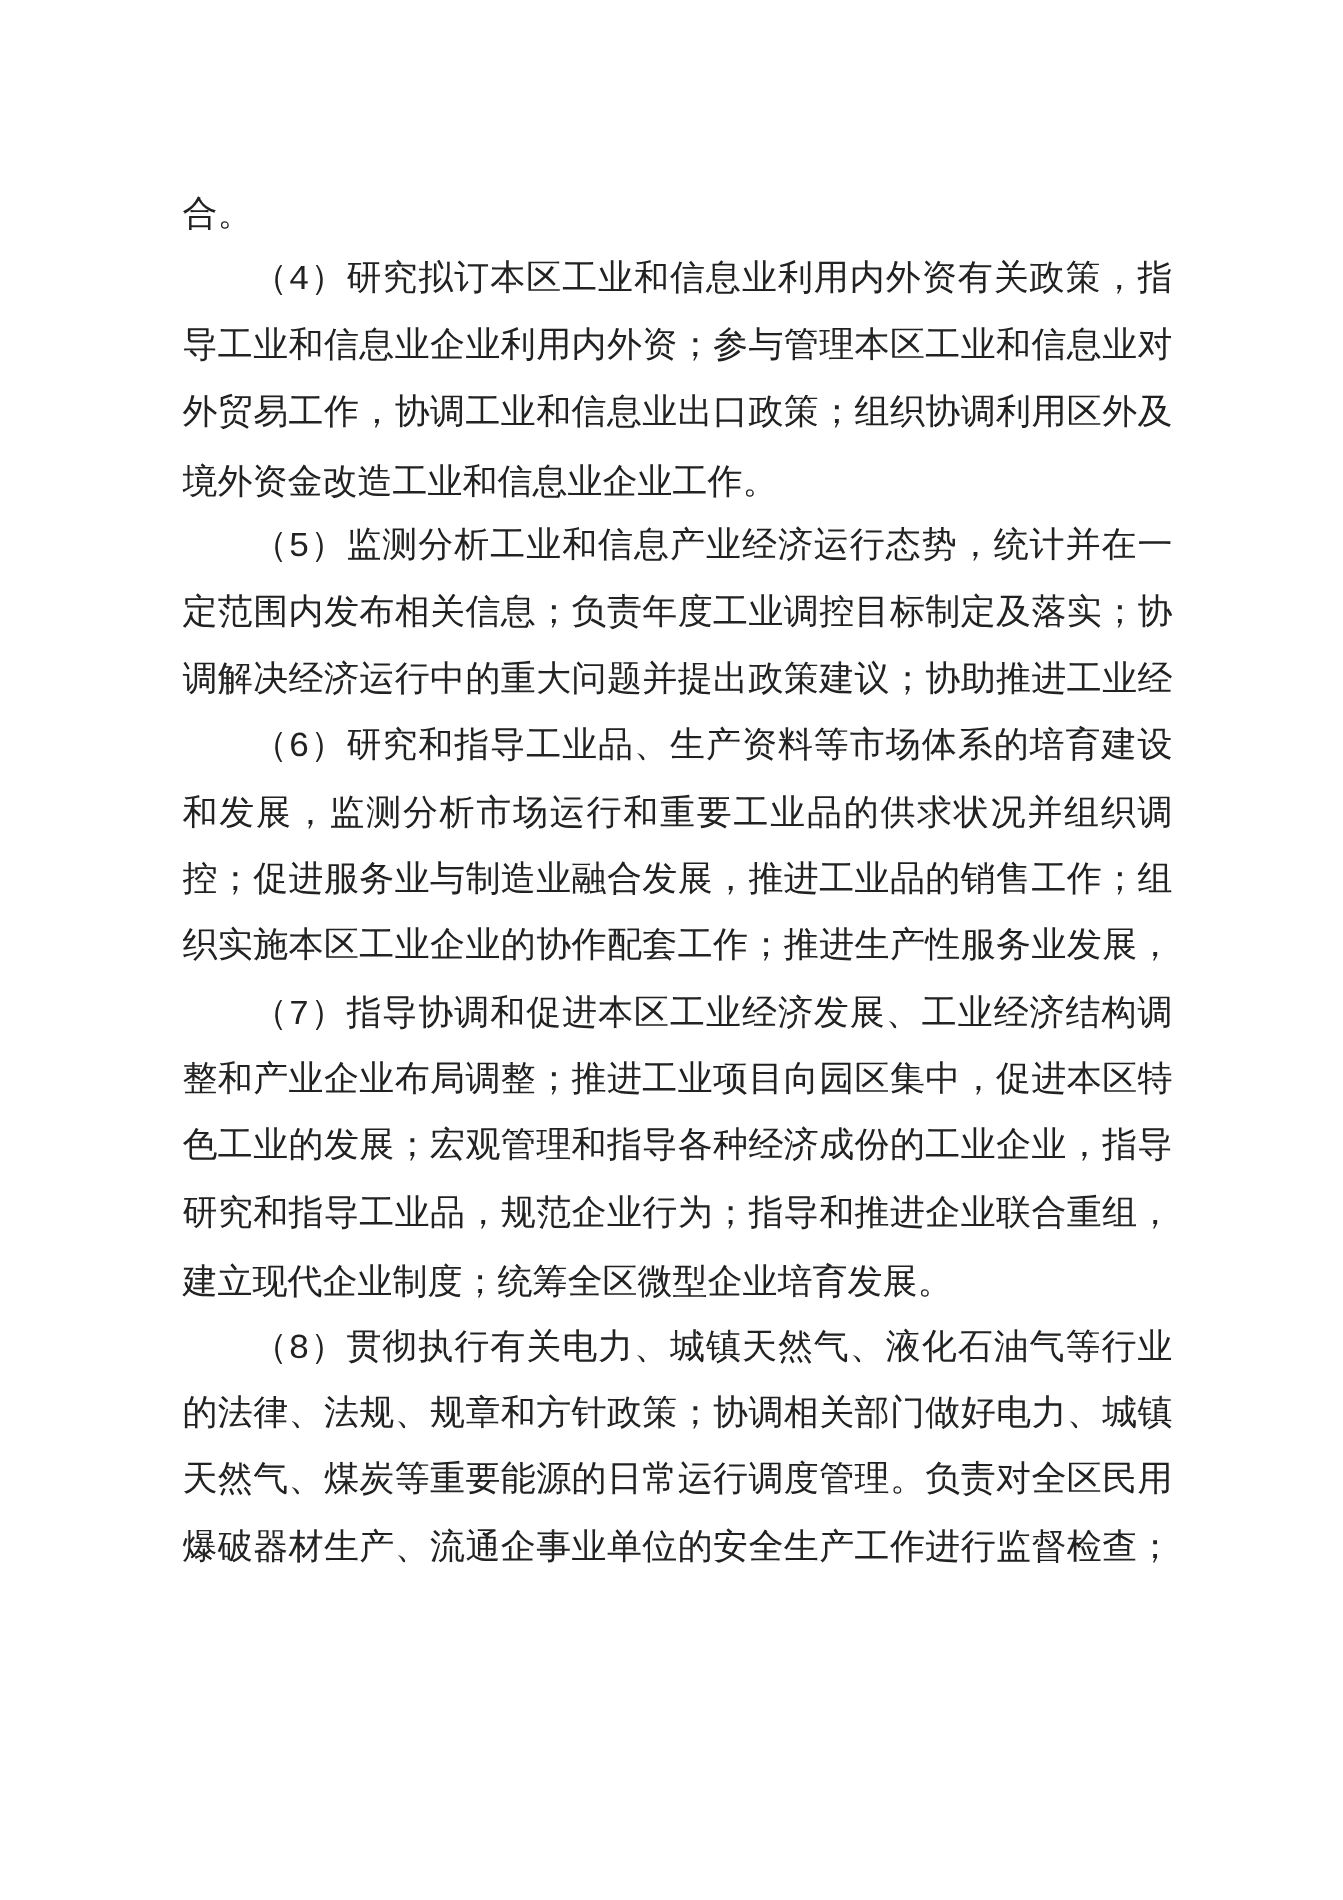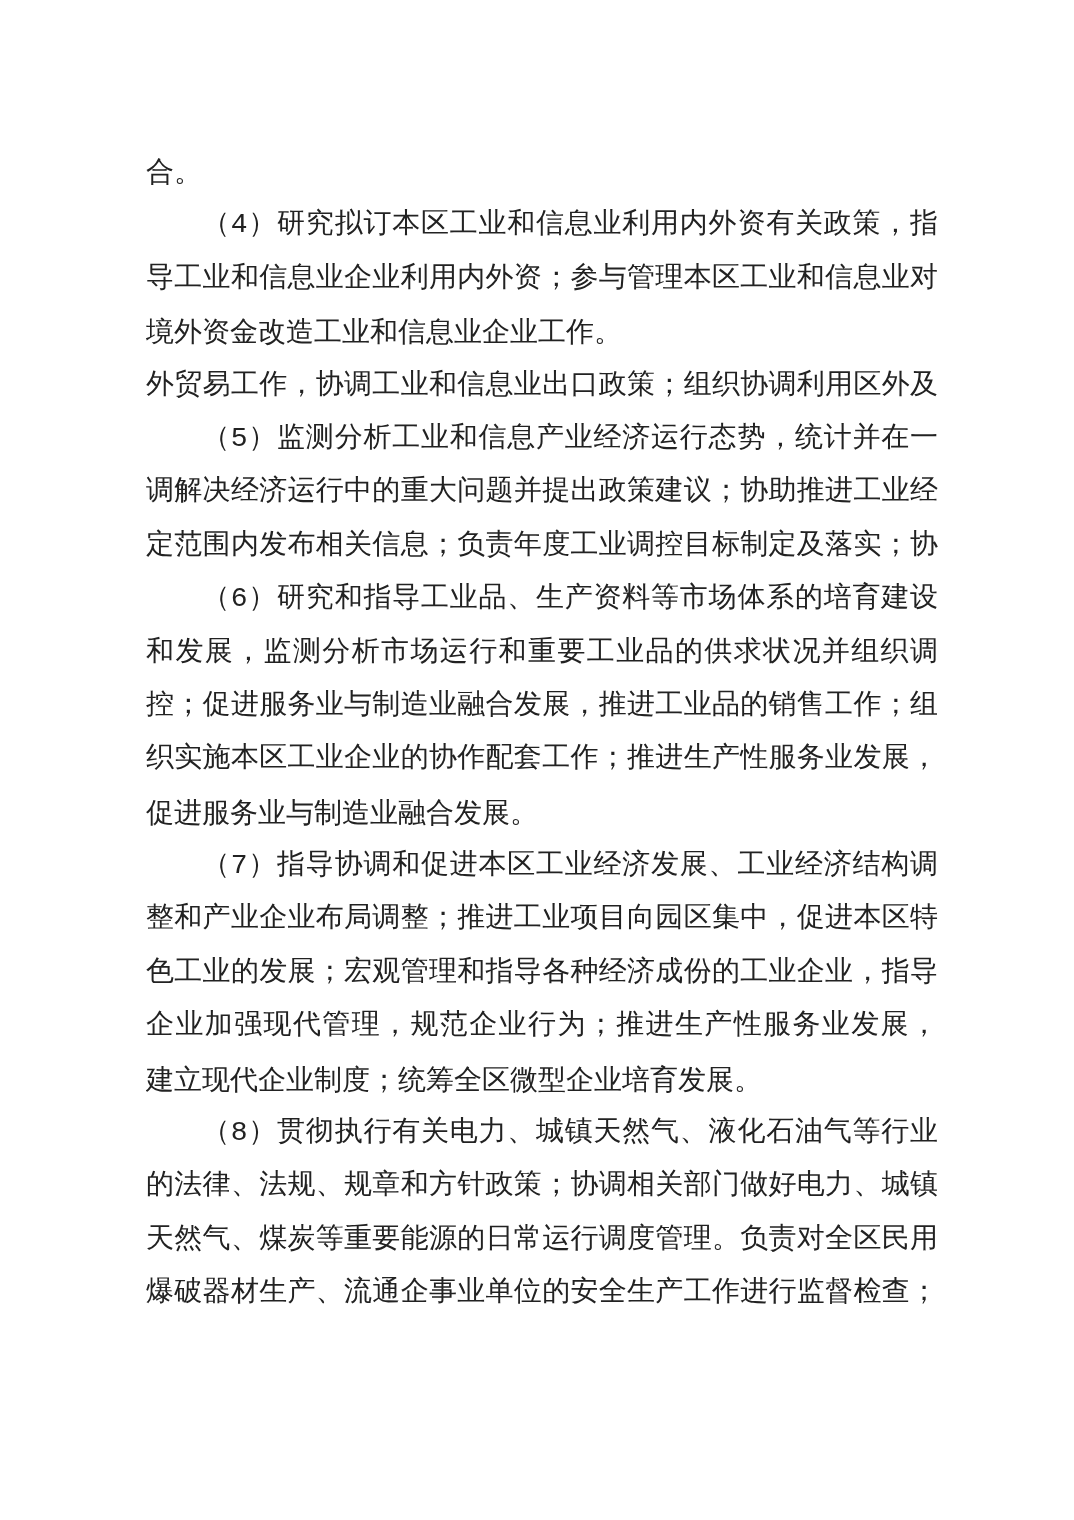--- a/index.html
+++ b/index.html
@@ -53,40 +53,39 @@
 <body>
 
 <div class="page">
   <div class="text-block" id="text-block" style="color: rgb(34, 34, 34);">
       <div class="paragraph">
         <div class="line">合。</div>
       </div>
       <div class="paragraph">
         <div class="line indent justify">（4）研究拟订本区工业和信息业利用内外资有关政策，指</div>
         <div class="line justify">导工业和信息业企业利用内外资；参与管理本区工业和信息业对</div>
+        <div class="line justify">外贸易工作，协调工业和信息业出口政策；组织协调利用区外及</div>
         <div class="line">境外资金改造工业和信息业企业工作。</div>
-        <div class="line justify">外贸易工作，协调工业和信息业出口政策；组织协调利用区外及</div>
       </div>
       <div class="paragraph">
         <div class="line indent justify">（5）监测分析工业和信息产业经济运行态势，统计并在一</div>
+        <div class="line justify">定范围内发布相关信息；负责年度工业调控目标制定及落实；协</div>
         <div class="line justify">调解决经济运行中的重大问题并提出政策建议；协助推进工业经</div>
-        <div class="line justify">定范围内发布相关信息；负责年度工业调控目标制定及落实；协</div>
       </div>
       <div class="paragraph">
         <div class="line indent justify">（6）研究和指导工业品、生产资料等市场体系的培育建设</div>
         <div class="line justify">和发展，监测分析市场运行和重要工业品的供求状况并组织调</div>
         <div class="line justify">控；促进服务业与制造业融合发展，推进工业品的销售工作；组</div>
         <div class="line justify">织实施本区工业企业的协作配套工作；推进生产性服务业发展，</div>
-        <div class="line">促进服务业与制造业融合发展。</div>
       </div>
       <div class="paragraph">
         <div class="line indent justify">（7）指导协调和促进本区工业经济发展、工业经济结构调</div>
         <div class="line justify">整和产业企业布局调整；推进工业项目向园区集中，促进本区特</div>
         <div class="line justify">色工业的发展；宏观管理和指导各种经济成份的工业企业，指导</div>
-        <div class="line justify">企业加强现代管理，规范企业行为；推进生产性服务业发展，</div>
+        <div class="line justify">研究和指导工业品，规范企业行为；指导和推进企业联合重组，</div>
         <div class="line">建立现代企业制度；统筹全区微型企业培育发展。</div>
       </div>
       <div class="paragraph">
         <div class="line indent justify">（8）贯彻执行有关电力、城镇天然气、液化石油气等行业</div>
         <div class="line justify">的法律、法规、规章和方针政策；协调相关部门做好电力、城镇</div>
         <div class="line justify">天然气、煤炭等重要能源的日常运行调度管理。负责对全区民用</div>
         <div class="line justify">爆破器材生产、流通企事业单位的安全生产工作进行监督检查；</div>
       </div>
     </div>
 </div>

